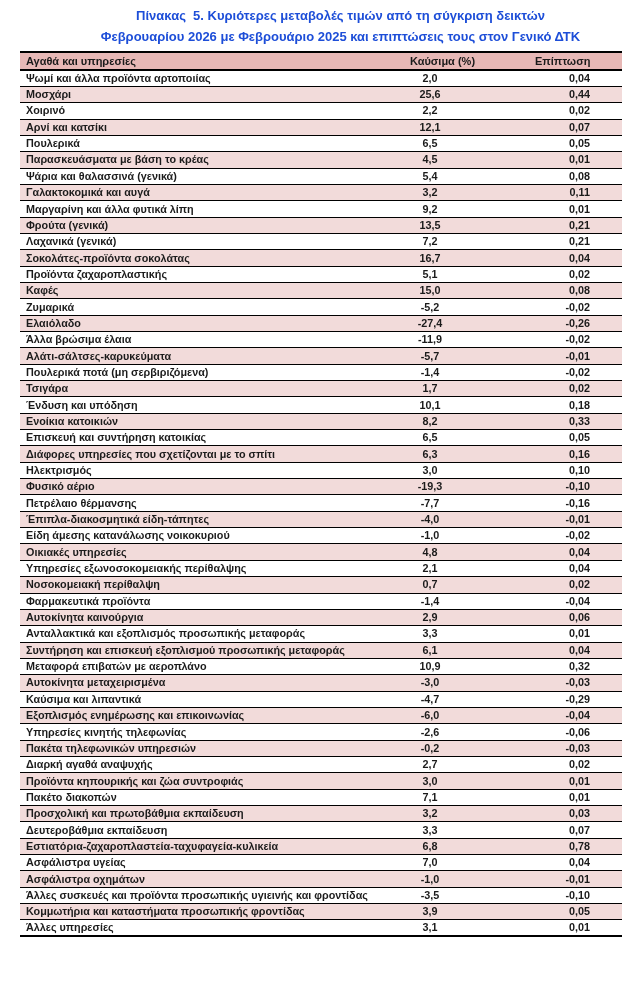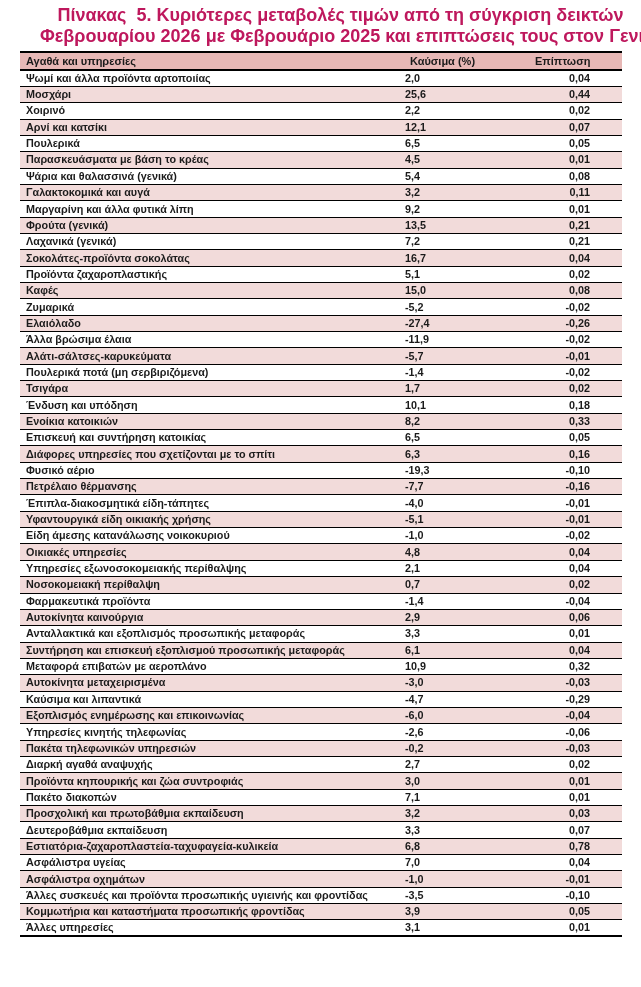--- a/index.html
+++ b/index.html
@@ -15,24 +15,24 @@
     font-family:"Liberation Sans", sans-serif;
     color:var(--text);
     overflow:hidden;
   }
   .page{width:641px;height:987px;background:#fff;}
   .title-block{
     padding-top:5px;
     text-align:center;
   }
   .title-line{
-    font-size:18px;
+    font-size:13px;
     font-weight:700;
     line-height:21px;
-    color:#be185d;
+    color:#1d4ed8;
     white-space:pre;
     margin-left:40px;
   }
   table.main{
     margin:4px 19px 0 20px;
     width:602px;
     border-collapse:collapse;
     table-layout:fixed;
     border-top:2px solid var(--border);
     border-bottom:2px solid var(--border);
@@ -54,21 +54,21 @@
   thead th.th-effect{text-align:left;padding-left:30px;}
   tbody td{
     border-bottom:1px solid var(--border);
     font-size:10.8px;
     font-weight:700;
     height:16.35px;
     vertical-align:middle;
     line-height:1;
   }
   tbody td.td-label{text-align:left;padding-left:6px;}
-  tbody td.td-change{text-align:left;padding-right:50px;}
+  tbody td.td-change{text-align:center;padding-right:50px;}
   tbody td.td-effect{text-align:right;padding-right:32px;}
   tbody tr:nth-child(even) td{background:var(--row-alt-bg);}
   tbody tr:nth-child(odd) td{background:#ffffff;}
   tbody tr:last-child td{border-bottom:none;}
 </style>
 </head>
 <body>
 
 <div class="page">
   <div class="title-block">
@@ -204,37 +204,37 @@
           <td class="td-label">Επισκευή και συντήρηση κατοικίας</td>
           <td class="td-change">6,5</td>
           <td class="td-effect">0,05</td>
         </tr>
         <tr>
           <td class="td-label">Διάφορες υπηρεσίες που σχετίζονται με το σπίτι</td>
           <td class="td-change">6,3</td>
           <td class="td-effect">0,16</td>
         </tr>
         <tr>
+          <td class="td-label">Ηλεκτρισμός</td>
+          <td class="td-change">3,0</td>
+          <td class="td-effect">0,10</td>
+        </tr>
+        <tr>
           <td class="td-label">Φυσικό αέριο</td>
           <td class="td-change">-19,3</td>
           <td class="td-effect">-0,10</td>
         </tr>
         <tr>
           <td class="td-label">Πετρέλαιο θέρμανσης</td>
           <td class="td-change">-7,7</td>
           <td class="td-effect">-0,16</td>
         </tr>
         <tr>
           <td class="td-label">Έπιπλα-διακοσμητικά είδη-τάπητες</td>
           <td class="td-change">-4,0</td>
-          <td class="td-effect">-0,01</td>
-        </tr>
-        <tr>
-          <td class="td-label">Υφαντουργικά είδη οικιακής χρήσης</td>
-          <td class="td-change">-5,1</td>
           <td class="td-effect">-0,01</td>
         </tr>
         <tr>
           <td class="td-label">Είδη άμεσης κατανάλωσης νοικοκυριού</td>
           <td class="td-change">-1,0</td>
           <td class="td-effect">-0,02</td>
         </tr>
         <tr>
           <td class="td-label">Οικιακές υπηρεσίες</td>
           <td class="td-change">4,8</td>

